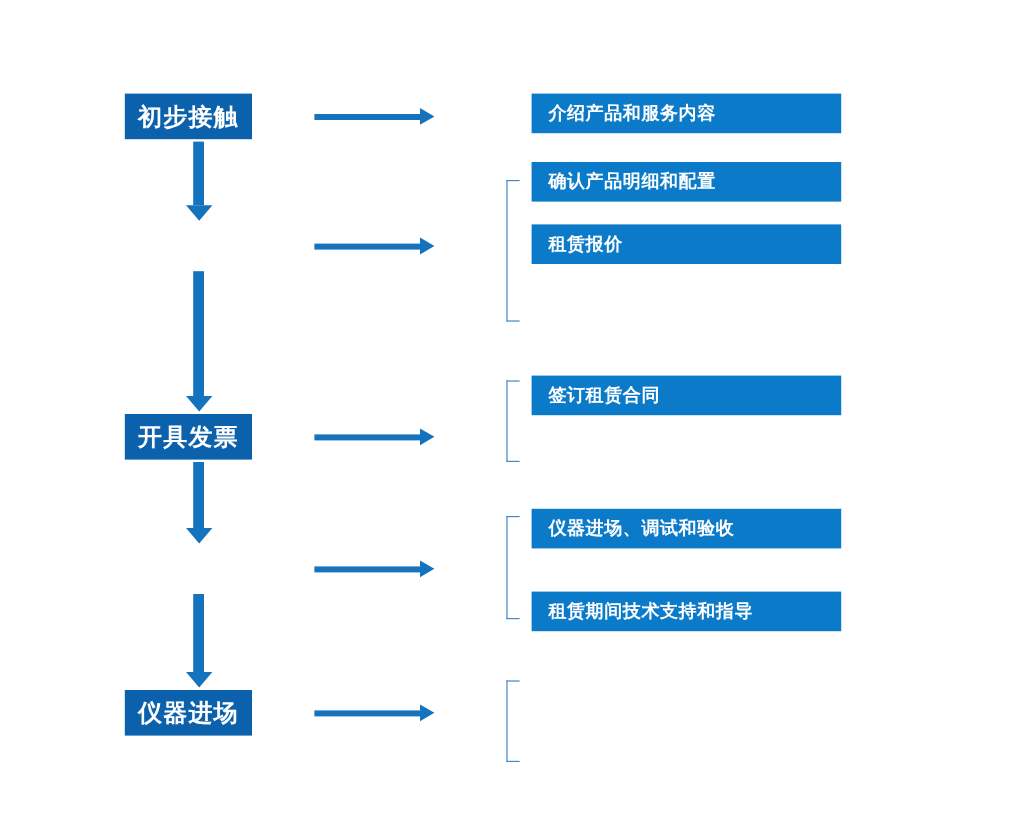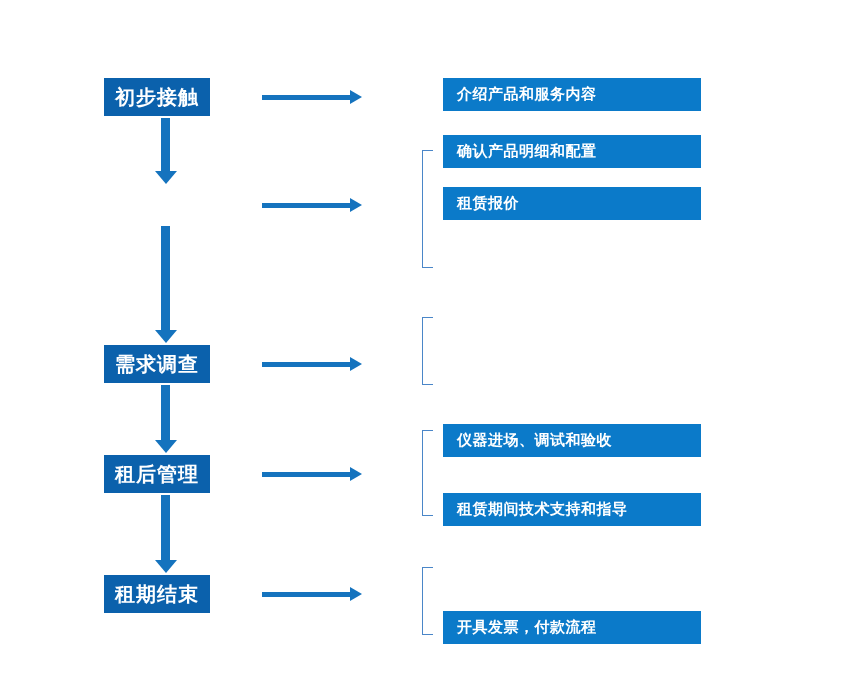--- a/index.html
+++ b/index.html
@@ -63,23 +63,22 @@
     box-sizing:border-box;
   }
 </style>
 </head>
 <body>
 
 <div id="canvas">
 
 
   <div class="stage-box" style="top:78px">初步接触</div>
-  <div class="stage-box" style="top:345px">需求调查</div>
-  <div class="stage-box" style="top:455px">租后管理</div>
-  <div class="stage-box" style="top:575px">租期结束</div>
+  <div class="stage-box" style="top:345px">开具发票</div>
+  <div class="stage-box" style="top:575px">仪器进场</div>
 
   <div class="v-arrow" style="top:118px;height:66px">
     <div class="shaft" style="height:53px"></div>
     <div class="head" style="top:53px"></div>
   </div>
   <div class="v-arrow" style="top:226px;height:117px">
     <div class="shaft" style="height:104px"></div>
     <div class="head" style="top:104px"></div>
   </div>
   <div class="v-arrow" style="top:385px;height:68px">
@@ -113,17 +112,17 @@
   </div>
 
   <div class="bracket" style="top:150px;height:118px"></div>
   <div class="bracket" style="top:317px;height:68px"></div>
   <div class="bracket" style="top:430px;height:86px"></div>
   <div class="bracket" style="top:567px;height:68px"></div>
 
   <div class="detail-box" style="top:78px">介绍产品和服务内容</div>
   <div class="detail-box" style="top:135px">确认产品明细和配置</div>
   <div class="detail-box" style="top:187px">租赁报价</div>
+  <div class="detail-box" style="top:313px">签订租赁合同</div>
   <div class="detail-box" style="top:424px">仪器进场、调试和验收</div>
   <div class="detail-box" style="top:493px">租赁期间技术支持和指导</div>
-  <div class="detail-box" style="top:611px">开具发票，付款流程</div>
 
 </div>
 
 </body></html>

